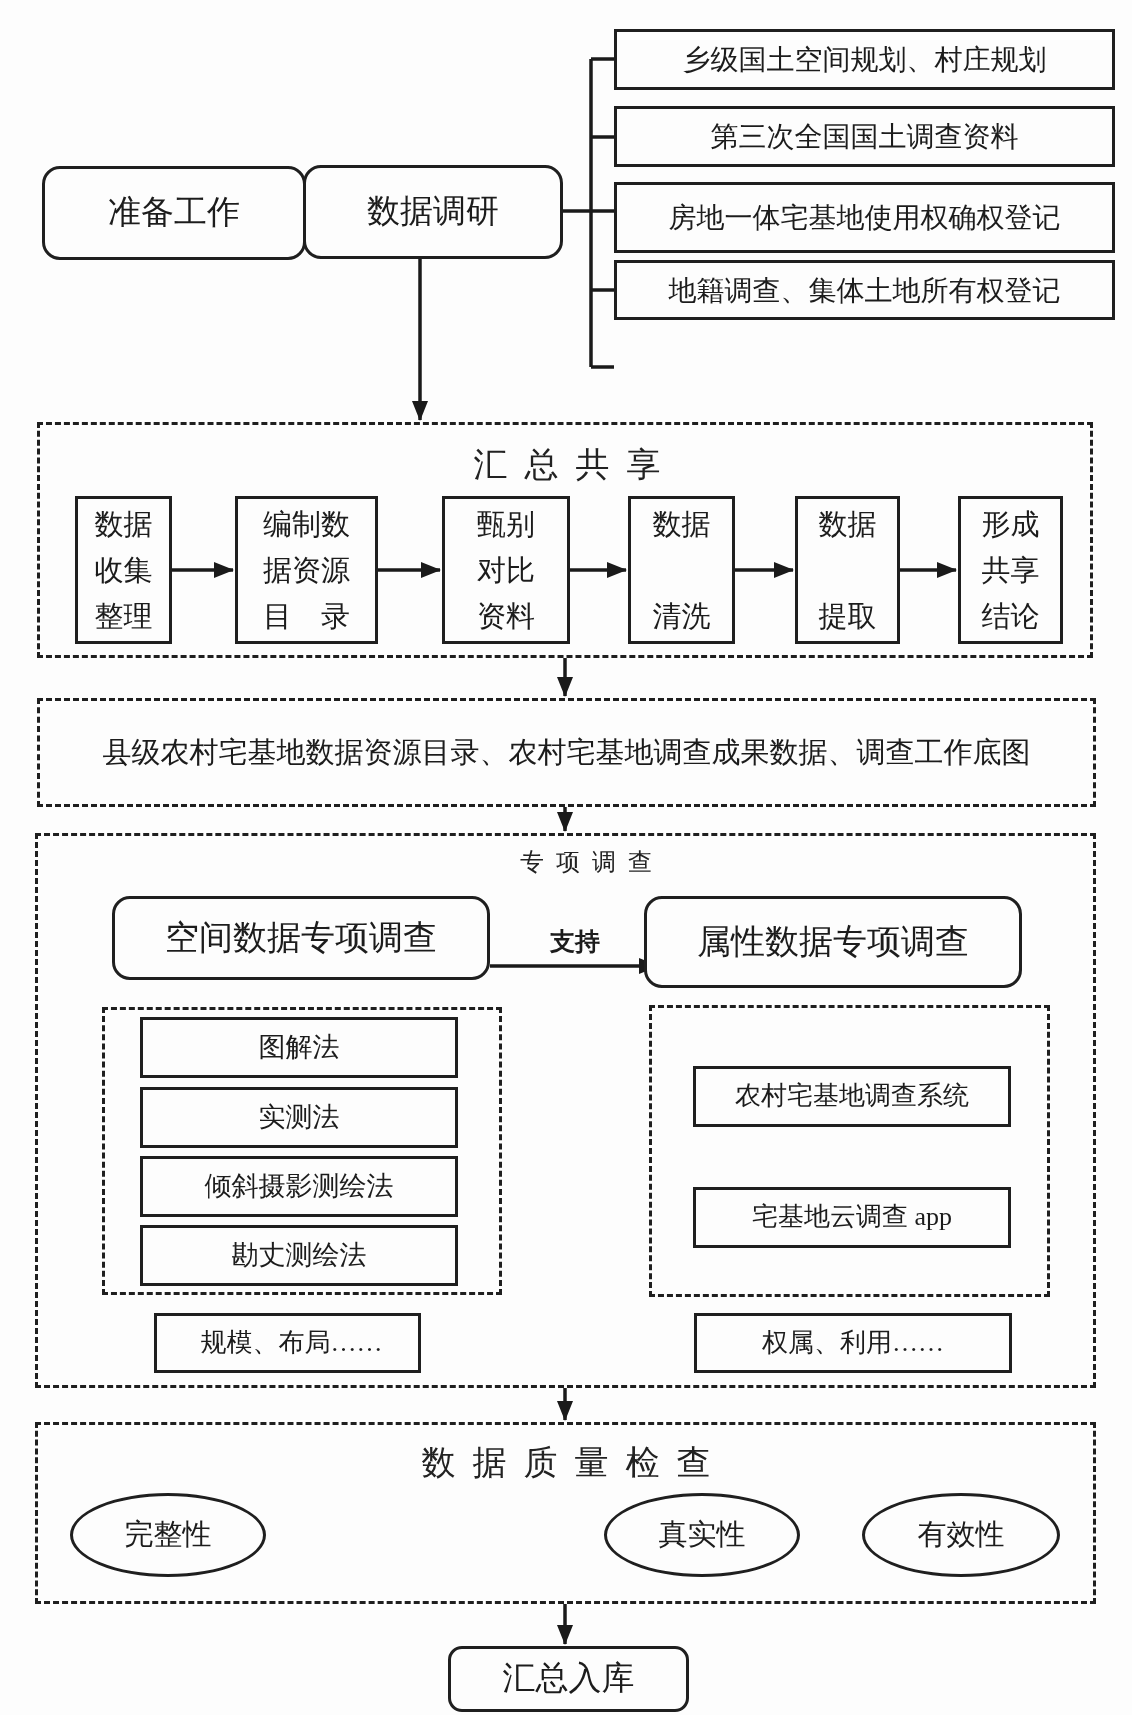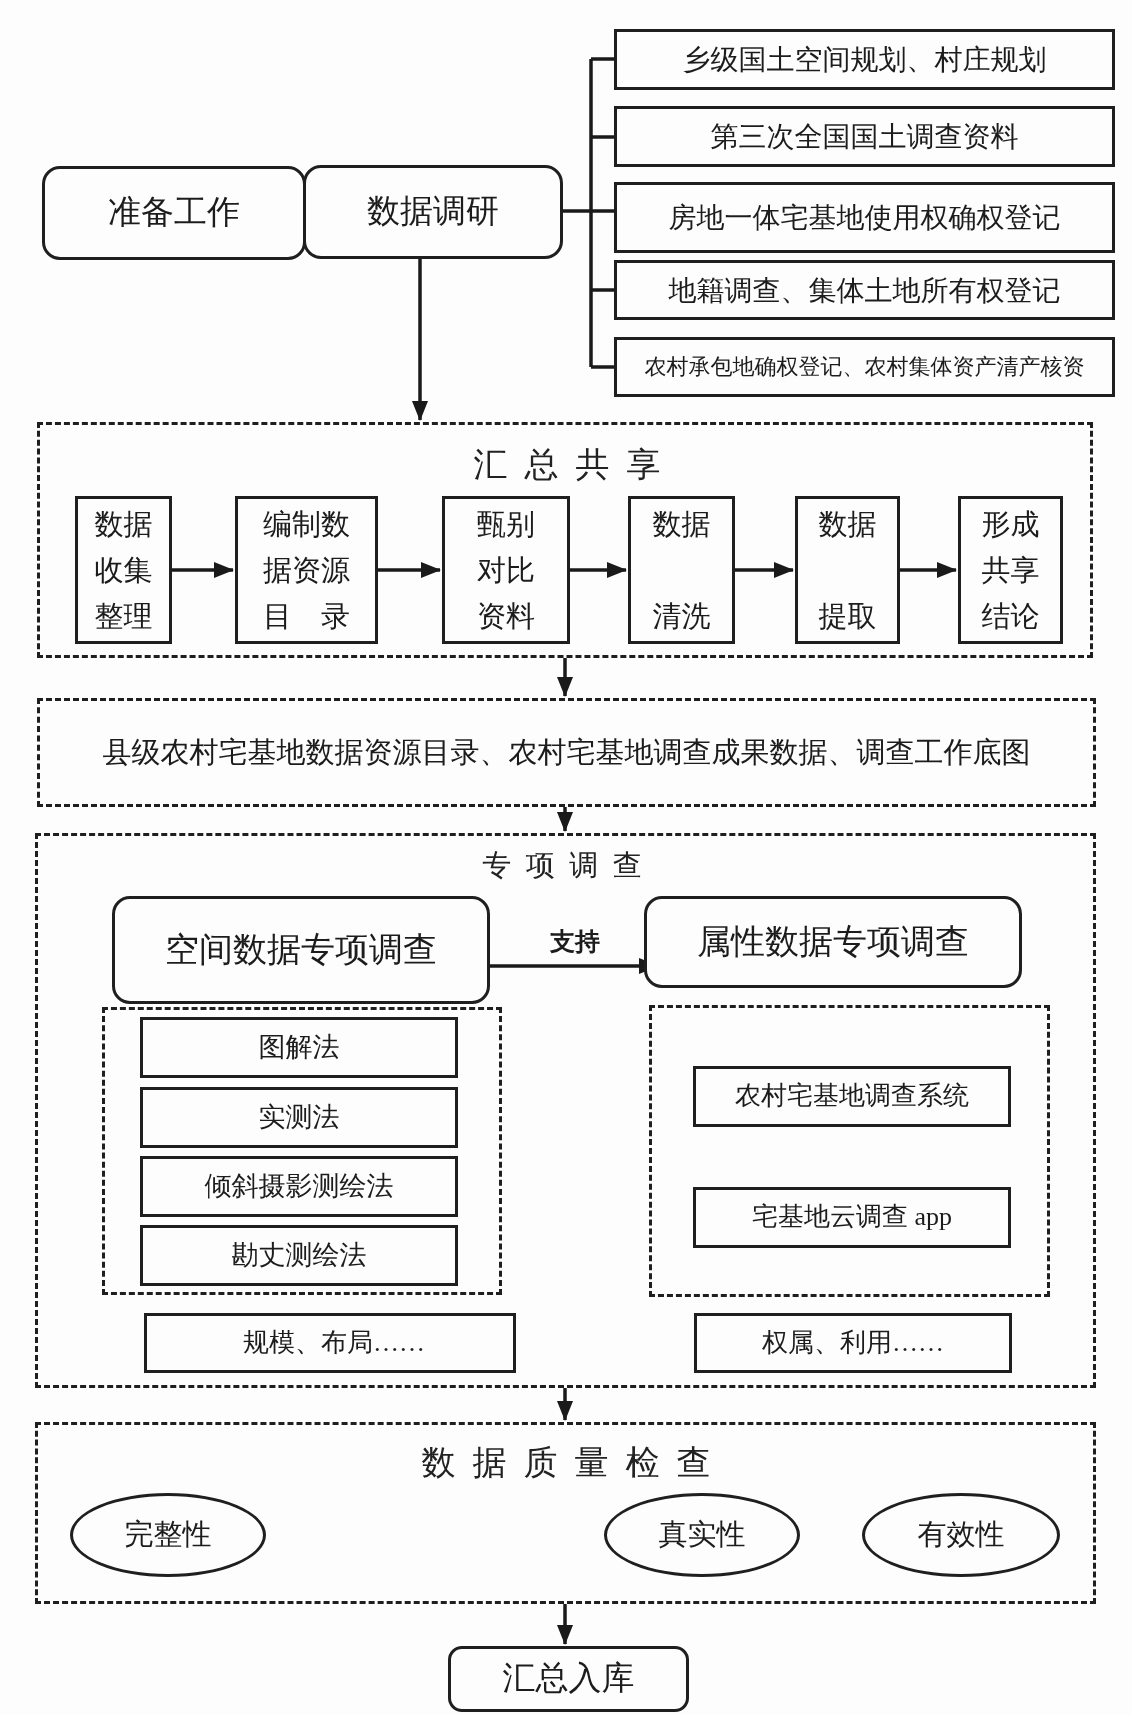--- a/index.html
+++ b/index.html
@@ -71,21 +71,20 @@
   </svg>
 
   <div class="abs box rounded node lbl-lg" style="left:42px;top:166px;width:264px;height:94px;">准备工作</div>
 
   <div class="abs box rounded node lbl-lg" style="left:303px;top:165px;width:260px;height:94px;">数据调研</div>
 
   <div class="abs box node lbl-src" style="left:614px;top:29px;width:501px;height:61px;">乡级国土空间规划、村庄规划</div>
   <div class="abs box node lbl-src" style="left:614px;top:106px;width:501px;height:61px;">第三次全国国土调查资料</div>
   <div class="abs box node lbl-src" style="left:614px;top:182px;width:501px;height:71px;">房地一体宅基地使用权确权登记</div>
   <div class="abs box node lbl-src" style="left:614px;top:260px;width:501px;height:60px;">地籍调查、集体土地所有权登记</div>
-  <div class="abs box node lbl-src-sm" style="left:614px;top:337px;width:501px;height:60px;">农村承包地确权登记、农村集体资产清产核资</div>
 
   <div class="abs dashedbox" style="left:37px;top:422px;width:1056px;height:236px;"></div>
   <div class="abs sectitle node" style="left:337px;top:442px;width:460px;">汇总共享</div>
 
   <div class="abs box node step" style="left:75px;top:496px;width:97px;height:148px;">数据
 收集
 整理</div>
   <div class="abs box node step" style="left:235px;top:496px;width:143px;height:148px;">编制数
 据资源
 目　录</div>
@@ -98,37 +97,37 @@
   <div class="abs box node step" style="left:795px;top:496px;width:105px;height:148px;">数据
 
 提取</div>
   <div class="abs box node step" style="left:958px;top:496px;width:105px;height:148px;">形成
 共享
 结论</div>
 
   <div class="abs dashedbox box node lbl-md" style="left:37px;top:698px;width:1059px;height:109px;border-width:3px;">县级农村宅基地数据资源目录、农村宅基地调查成果数据、调查工作底图</div>
 
   <div class="abs dashedbox" style="left:35px;top:833px;width:1061px;height:555px;"></div>
-  <div class="abs sectitle node" style="left:332px;top:846px;width:460px;font-size:29px;">专项调查</div>
+  <div class="abs sectitle node" style="left:356px;top:846px;width:460px;font-size:24px;">专项调查</div>
 
-  <div class="abs box rounded node lbl-xl" style="left:112px;top:896px;width:378px;height:108px;">空间数据专项调查</div>
+  <div class="abs box rounded node lbl-xl" style="left:112px;top:896px;width:378px;height:84px;">空间数据专项调查</div>
   <div class="abs box rounded node lbl-xl" style="left:644px;top:896px;width:378px;height:92px;">属性数据专项调查</div>
   <div class="abs node lbl-support" style="left:520px;top:925px;width:110px;">支持</div>
 
   <div class="abs dashedbox" style="left:102px;top:1007px;width:400px;height:288px;"></div>
   <div class="abs box node lbl-method" style="left:140px;top:1017px;width:318px;height:61px;">图解法</div>
   <div class="abs box node lbl-method" style="left:140px;top:1087px;width:318px;height:61px;">实测法</div>
   <div class="abs box node lbl-method" style="left:140px;top:1156px;width:318px;height:61px;">倾斜摄影测绘法</div>
   <div class="abs box node lbl-method" style="left:140px;top:1225px;width:318px;height:61px;">勘丈测绘法</div>
 
   <div class="abs dashedbox" style="left:649px;top:1005px;width:401px;height:292px;"></div>
   <div class="abs box node lbl-tool" style="left:693px;top:1066px;width:318px;height:61px;">农村宅基地调查系统</div>
   <div class="abs box node lbl-tool" style="left:693px;top:1187px;width:318px;height:61px;">宅基地云调查 app</div>
 
-  <div class="abs box node lbl-tool" style="left:144px;top:1313px;width:372px;height:60px;padding-left:8px;">规模、布局……</div>
+  <div class="abs box node lbl-tool" style="left:154px;top:1313px;width:267px;height:60px;padding-left:8px;">规模、布局……</div>
   <div class="abs box node lbl-tool" style="left:694px;top:1313px;width:318px;height:60px;">权属、利用……</div>
 
   <div class="abs dashedbox" style="left:35px;top:1422px;width:1061px;height:182px;"></div>
   <div class="abs sectitle node" style="left:336px;top:1440px;width:460px;">数据质量检查</div>
 
   <div class="abs ellipse node lbl-ell" style="left:70px;top:1493px;width:196px;height:84px;">完整性</div>
   <div class="abs ellipse node lbl-ell" style="left:604px;top:1493px;width:196px;height:84px;">真实性</div>
   <div class="abs ellipse node lbl-ell" style="left:862px;top:1493px;width:198px;height:84px;">有效性</div>
 
   <div class="abs box rounded node lbl-lg" style="left:448px;top:1646px;width:241px;height:66px;border-radius:14px;">汇总入库</div>

